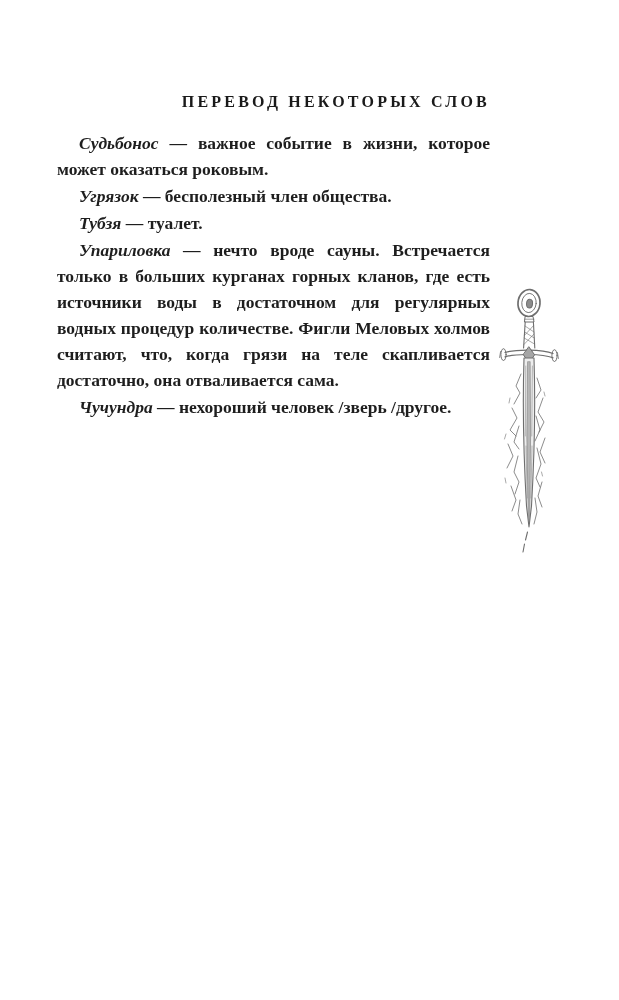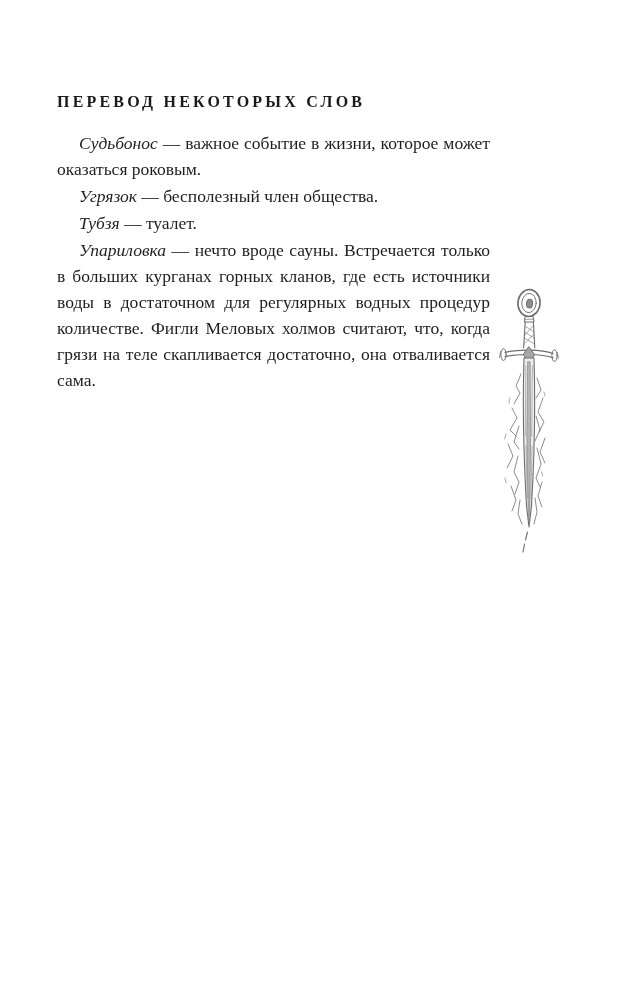--- a/index.html
+++ b/index.html
@@ -18,41 +18,42 @@
   .page {
     position: absolute;
     inset: 0;
   }
   .page-title {
     position: absolute;
     top: 93px;
     left: 57px;
     width: 433px;
     margin: 0;
-    text-align: left;
+    text-align: right;
     font-size: 16px;
     font-weight: bold;
     letter-spacing: 3.2px;
     color: #1a1a1a;
     white-space: nowrap;
   }
   .glossary {
     position: absolute;
     top: 130px;
     left: 57px;
     width: 433px;
     font-size: 17.5px;
     line-height: 26px;
     text-align: justify;
     hyphens: auto;
     -webkit-hyphens: auto;
   }
   .entry {
     margin: 0 0 1px 0;
     text-indent: 22px;
+    font-weight: bold;
   }
   .term {
     font-style: italic;
   }
   .sword {
     position: absolute;
     left: 490px;
     top: 286px;
     width: 80px;
     height: 270px;
@@ -74,20 +75,24 @@
       <i class="term">Угрязок</i>
       <span class="def">— бесполезный член общества.</span>
     </p>
     <p class="entry">
       <i class="term">Тубзя</i>
       <span class="def">— туалет.</span>
     </p>
     <p class="entry">
       <i class="term">Упариловка</i>
       <span class="def">— нечто вроде сауны. Встречается только в больших курганах горных кланов, где есть источники воды в достаточном для регулярных водных процедур количестве. Фигли Меловых холмов считают, что, когда грязи на теле скапливается достаточно, она отваливается сама.</span>
+    </p>
+    <p class="entry">
+      <i class="term">Чучундра</i>
+      <span class="def">— нехороший человек /зверь /другое.</span>
     </p>
   </div>
 
   <svg class="sword" viewBox="0 0 80 270" aria-hidden="true">
     <g stroke="#6e6e6e" fill="none" stroke-linecap="round" stroke-linejoin="round">
 
       <g transform="rotate(5 39 17)">
         <ellipse cx="39" cy="17" rx="11" ry="13.5" stroke-width="1.7"></ellipse>
         <ellipse cx="39" cy="17" rx="7.2" ry="9.6" stroke-width="0.9"></ellipse>
         <ellipse cx="39.6" cy="17.6" rx="3" ry="4.4" stroke-width="1" fill="#8d8d8d"></ellipse>

